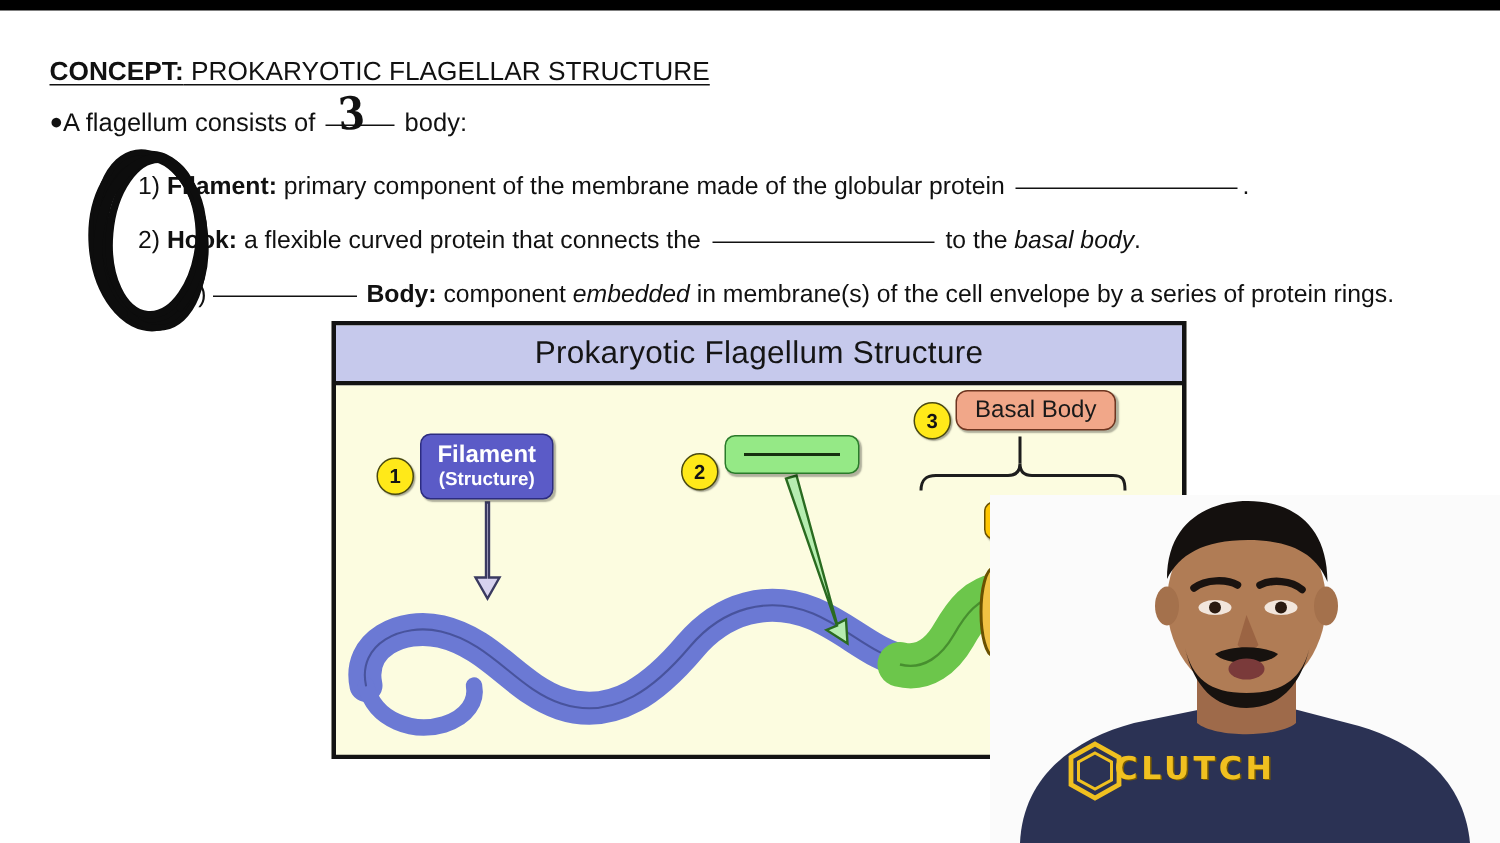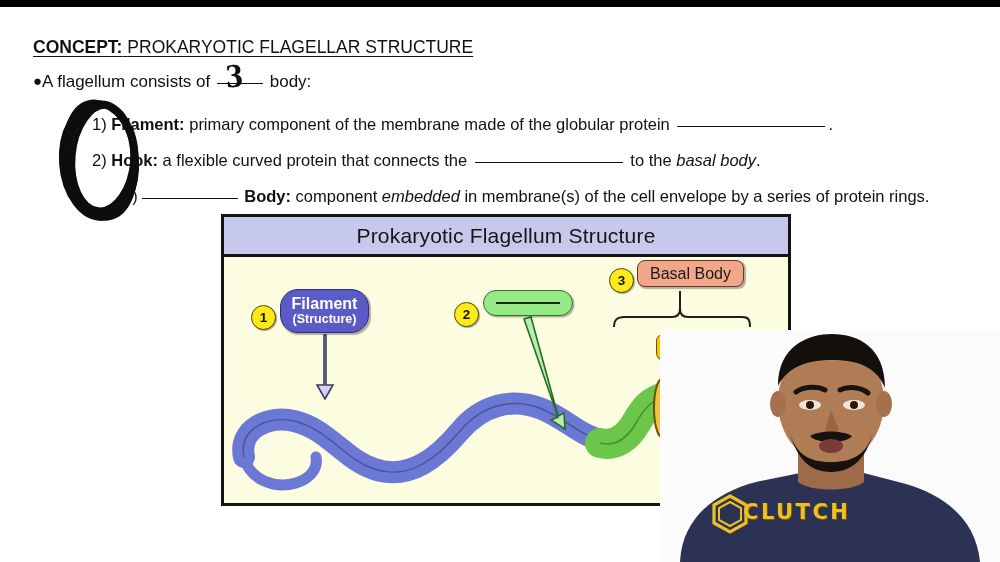--- a/index.html
+++ b/index.html
@@ -76,21 +76,21 @@
   .badge{
     position:absolute;width:23px;height:23px;border-radius:50%;
     background:#ffe919;border:1.6px solid #4a4a10;
     display:flex;align-items:center;justify-content:center;
     font-size:13.5px;font-weight:bold;color:#141414;
     box-shadow:1px 1px 1px rgba(0,0,0,.35);
   }
 
   .lbl{
     position:absolute;box-sizing:border-box;
-    border:1.8px solid #262626;border-radius:18px;
+    border:1.8px solid #262626;border-radius:7px;
     display:flex;flex-direction:column;align-items:center;justify-content:center;
     box-shadow:1.5px 1.5px 1px rgba(0,0,0,.3);
   }
 
   
   #badge1{left:27px;top:48px;}
   #lbl-filament{
     left:56px;top:32px;width:89px;height:44px;
     background:#5b5bc7;border-color:#2c2c80;
   }

